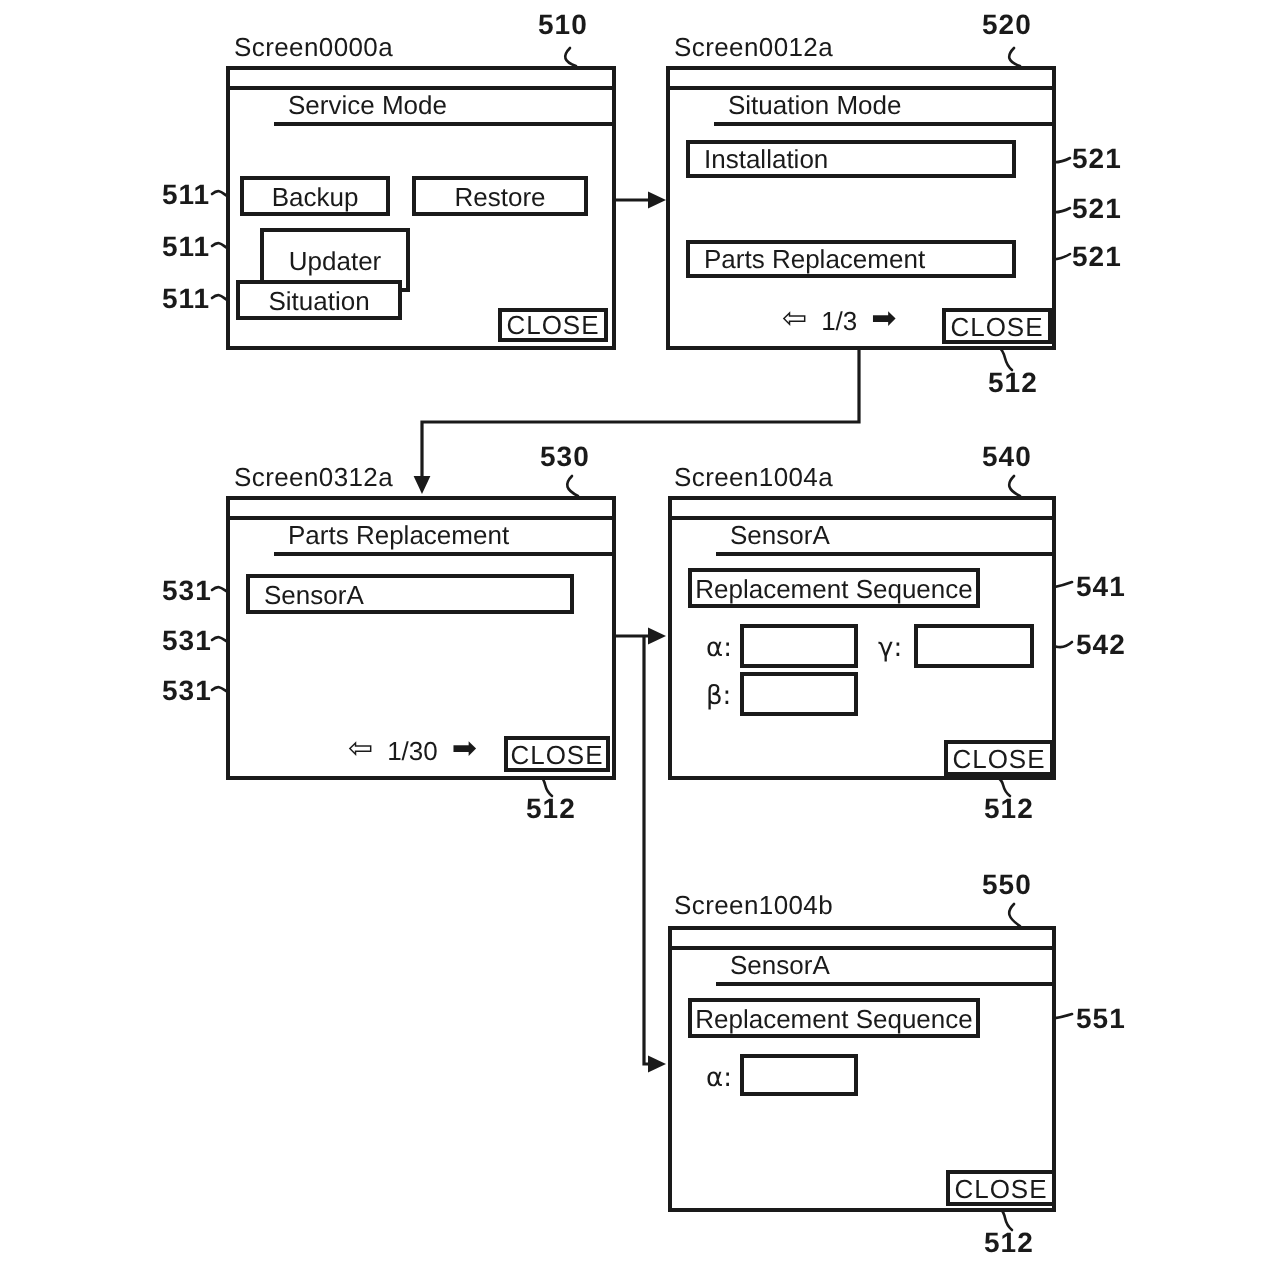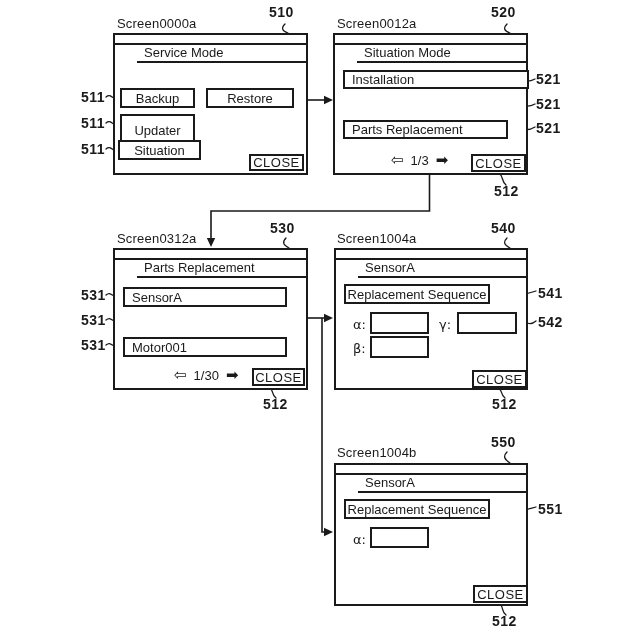--- a/index.html
+++ b/index.html
@@ -108,43 +108,42 @@
   <div class="slabel" style="left:337px;top:16px">Screen0012a</div>
   <div class="slabel" style="left:117px;top:231px">Screen0312a</div>
   <div class="slabel" style="left:337px;top:231px">Screen1004a</div>
   <div class="slabel" style="left:337px;top:445px">Screen1004b</div>
 
   <div class="win" style="left:113px;top:33px;width:195px;height:142px">
     <div class="strip"></div>
     <div class="titlebar">Service Mode</div>
     <div class="btn center" style="left:5px;top:53px;width:75px;height:20px">Backup</div>
     <div class="btn center" style="left:91px;top:53px;width:88px;height:20px">Restore</div>
-    <div class="btn center" style="left:5px;top:79px;width:75px;height:32px">Updater</div>
+    <div class="btn center" style="left:15px;top:79px;width:75px;height:32px">Updater</div>
     <div class="btn center" style="left:3px;top:105px;width:83px;height:20px">Situation</div>
     <div class="close" style="left:134px;top:119px;width:55px;height:17px">CLOSE</div>
   </div>
 
   <div class="win" style="left:333px;top:33px;width:195px;height:142px">
     <div class="strip"></div>
     <div class="titlebar">Situation Mode</div>
-    <div class="btn left" style="left:8px;top:35px;width:186px;height:19px">Installation</div>
+    <div class="btn left" style="left:8px;top:35px;width:165px;height:19px">Installation</div>
     <div class="btn left" style="left:8px;top:85px;width:165px;height:19px">Parts Replacement</div>
     <div class="pag" style="left:56px;top:116px;height:18px">
       <span class="pg-arrow">⇦</span>
       <span>1/3</span>
       <span class="pg-arrow">➡</span>
     </div>
     <div class="close" style="left:136px;top:119px;width:55px;height:18px">CLOSE</div>
   </div>
 
   <div class="win" style="left:113px;top:248px;width:195px;height:142px">
     <div class="strip"></div>
     <div class="titlebar">Parts Replacement</div>
     <div class="btn left" style="left:8px;top:37px;width:164px;height:20px">SensorA</div>
-    <div class="btn left" style="left:8px;top:87px;width:164px;height:20px">Motor001</div>
     <div class="pag" style="left:59px;top:116px;height:18px">
       <span class="pg-arrow">⇦</span>
       <span>1/30</span>
       <span class="pg-arrow">➡</span>
     </div>
     <div class="close" style="left:137px;top:118px;width:53px;height:18px">CLOSE</div>
   </div>
 
   <div class="win" style="left:334px;top:248px;width:194px;height:142px">
     <div class="strip"></div>

